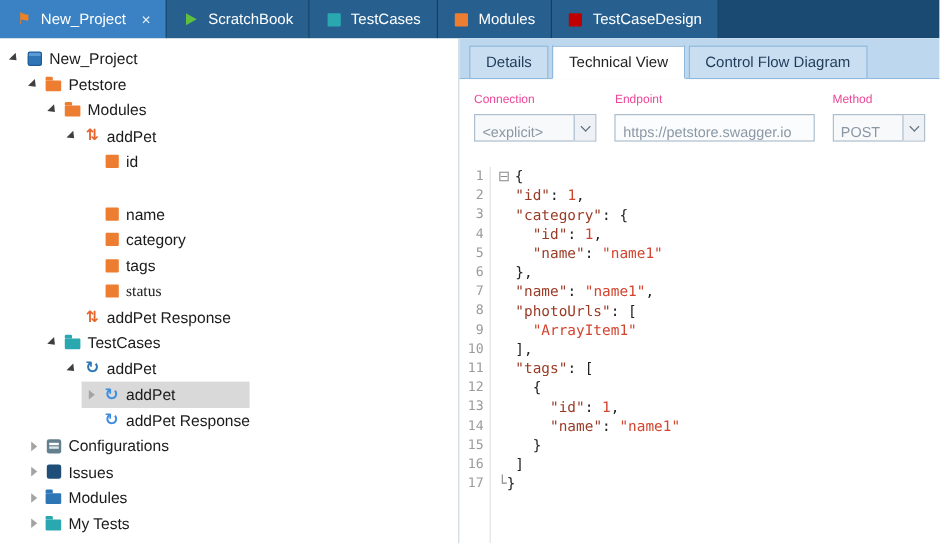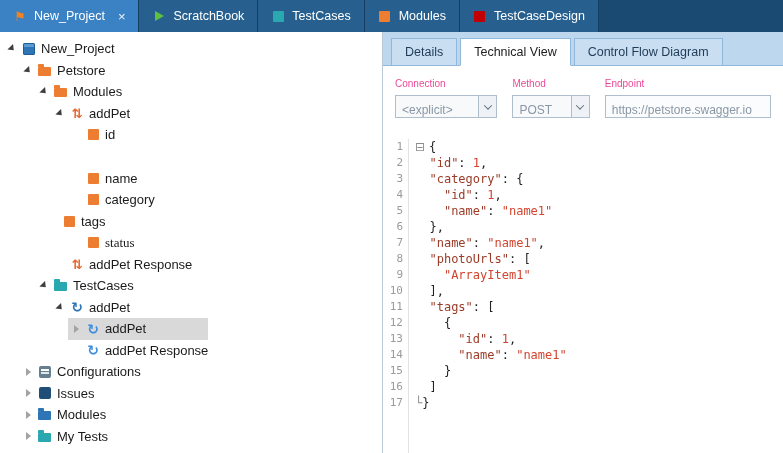--- a/index.html
+++ b/index.html
@@ -166,21 +166,21 @@
             <span class="tlabel">name</span>
           </span>
         </div>
         <div class="trow" style="padding-left: 68px;">
           <span class="trow-in">
             <span class="twisty tw-none"></span>
             <span class="ticon i-field"></span>
             <span class="tlabel">category</span>
           </span>
         </div>
-        <div class="trow" style="padding-left: 44px;">
+        <div class="trow" style="padding-left: 68px;">
           <span class="trow-in">
             <span class="twisty tw-none"></span>
             <span class="ticon i-field"></span>
             <span class="tlabel">tags</span>
           </span>
         </div>
         <div class="trow" style="padding-left: 68px; font-family: Liberation Serif, serif;">
           <span class="trow-in">
             <span class="twisty tw-none"></span>
             <span class="ticon i-field"></span>
@@ -263,33 +263,33 @@
       <div class="form-area">
         <div class="field" style="width:106px">
           <div class="flabel">Connection</div>
           <div class="fbox">
             <span class="fval">&lt;explicit&gt;</span>
             <span class="dbtn">
                 <i class="chev"></i>
               </span>
           </div>
         </div>
+        <div class="field" style="width:172px">
+          <div class="flabel">Endpoint</div>
+          <div class="fbox" style="background:#fbfcfd">
+            <span class="fval">https://petstore.swagger.io</span>
+          </div>
+        </div>
         <div class="field" style="width:80px">
           <div class="flabel">Method</div>
           <div class="fbox">
             <span class="fval">POST</span>
             <span class="dbtn">
                 <i class="chev"></i>
               </span>
-          </div>
-        </div>
-        <div class="field" style="width:172px">
-          <div class="flabel">Endpoint</div>
-          <div class="fbox" style="background:#fbfcfd">
-            <span class="fval">https://petstore.swagger.io</span>
           </div>
         </div>
       </div>
 
 
       <div class="editor">
         <div class="gutter">
             <div class="gline">1</div>
             <div class="gline">2</div>
             <div class="gline">3</div>

